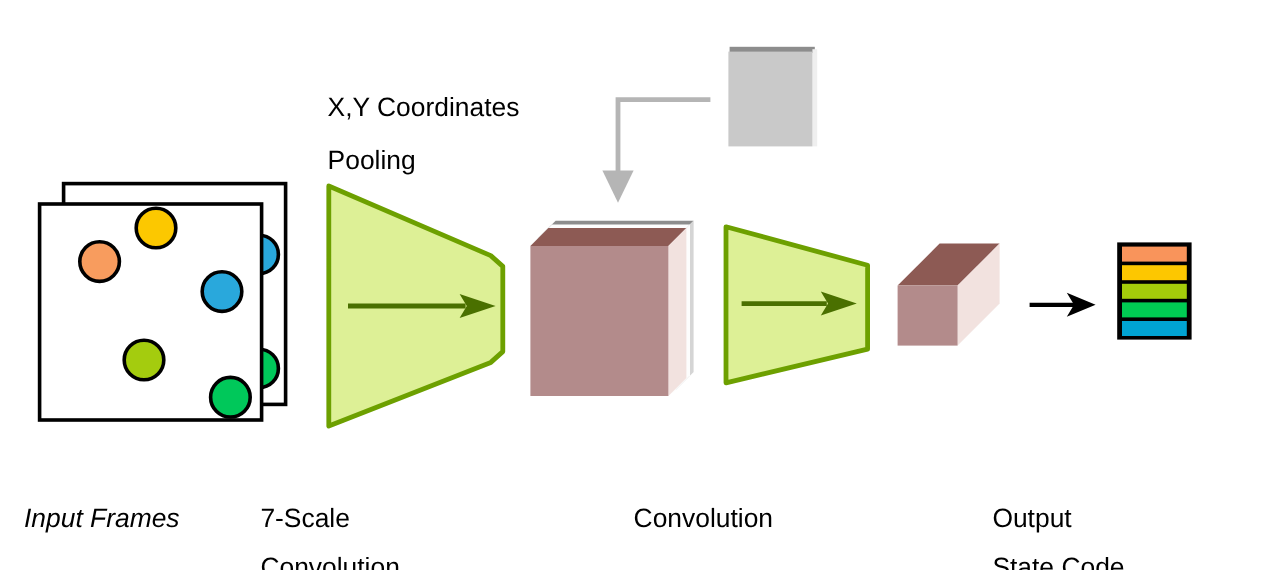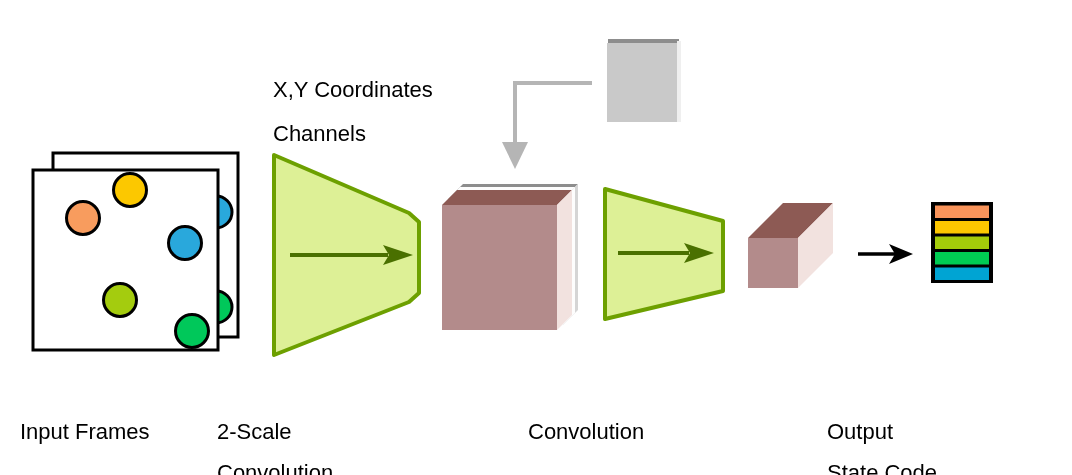--- a/index.html
+++ b/index.html
@@ -89,27 +89,27 @@
       <rect class="bar" x="935" y="205.5" width="54" height="12.5" fill="#f9945b"></rect>
       <rect class="bar" x="935" y="221" width="54" height="12.5" fill="#fdc700"></rect>
       <rect class="bar" x="935" y="236.5" width="54" height="12.5" fill="#a4cc0a"></rect>
       <rect class="bar" x="935" y="252" width="54" height="12.5" fill="#00cc53"></rect>
       <rect class="bar" x="935" y="267.5" width="54" height="12.5" fill="#00a4d3"></rect>
     </g>
   </svg>
 
   <div class="diagram-label top-label" style="left:273px;top:22px;width:300px;">
     <div>X,Y Coordinates</div>
-    <div>Channels</div>
+    <div>Pooling</div>
   </div>
 
-  <div class="diagram-label" style="left:20px;top:365px;width:260px;">Input Frames</div>
+  <div class="diagram-label" style="left:20px;top:365px;width:260px;font-style:italic;">Input Frames</div>
 
   <div class="diagram-label" style="left:217px;top:365px;width:260px;">
-    <div>2-Scale</div>
+    <div>7-Scale</div>
     <div>Convolution</div>
   </div>
 
   <div class="diagram-label" style="left:528px;top:365px;width:260px;">
     <div>Convolution</div>
   </div>
 
   <div class="diagram-label" style="left:827px;top:365px;width:260px;">
     <div>Output</div>
     <div>State Code</div>

